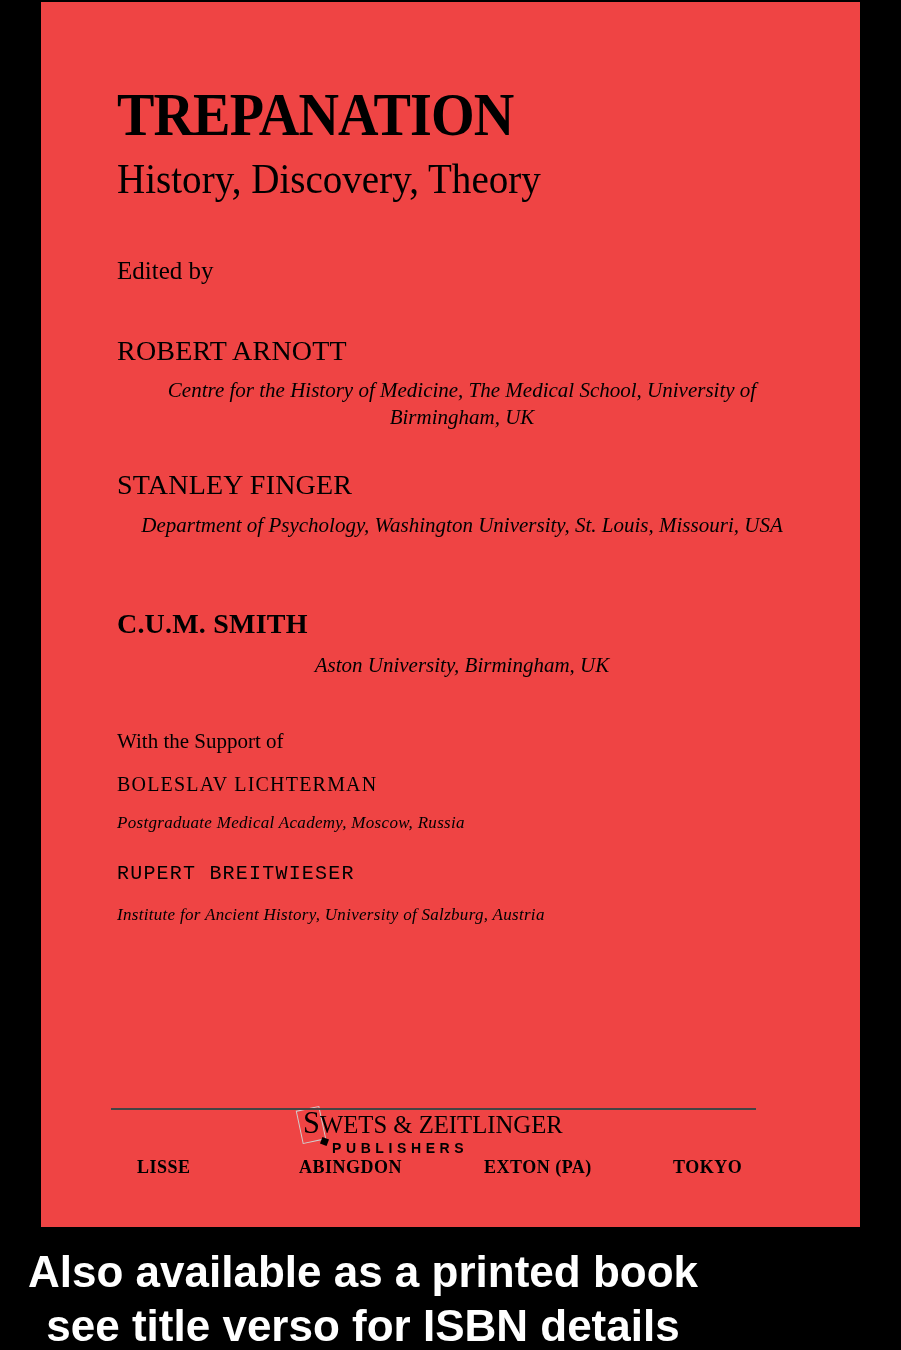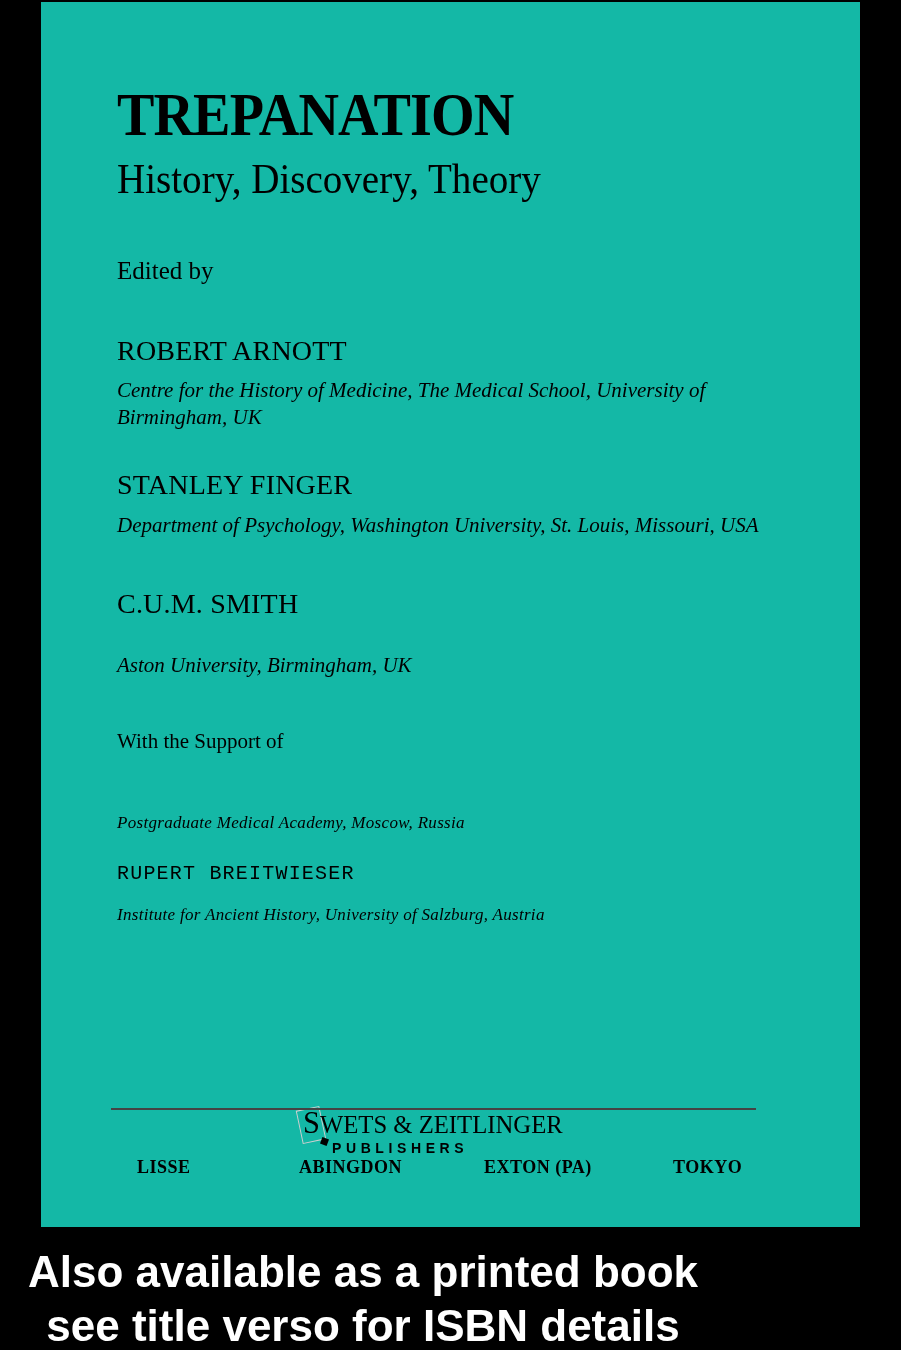--- a/index.html
+++ b/index.html
@@ -8,21 +8,22 @@
       background: #000000;
       position: relative;
       overflow: hidden;
       font-family: "Liberation Serif", "DejaVu Serif", serif;
       color: #000;
     }
     .page {
       position: absolute;
       left: 41px; top: 2px;
       width: 819px; height: 1225px;
-      background: #14b8a6;
+      background: #ef4444;
+      text-align: center;
     }
     .abs { position: absolute; white-space: nowrap; margin: 0; }
     .title {
       left: 76px; top: 82px;
       font-size: 61px; letter-spacing: -1px;
       transform: scaleX(0.92); transform-origin: left top;
       line-height: 1;
     }
     .subtitle {
       left: 76px; top: 156px;
@@ -93,25 +94,26 @@
   <h2 class="abs subtitle" style="font-weight:normal;">History, Discovery, Theory</h2>
 
   <div class="abs edited">Edited by</div>
 
   <div class="abs ed-name" style="left:76px; top:335px;">ROBERT ARNOTT</div>
   <div class="abs ed-aff" style="left:76px; top:375px;">Centre for the History of Medicine, The Medical School, University of Birmingham, UK</div>
 
   <div class="abs ed-name" style="left:76px; top:469px;">STANLEY FINGER</div>
   <div class="abs ed-aff" style="left:76px; top:510px;">Department of Psychology, Washington University, St. Louis, Missouri, USA</div>
 
-  <div class="abs ed-name" style="left:76px; top:588px;">C.U.M. SMITH</div>
+  <div class="abs ed-name" style="left:76px; top:608px;font-weight:bold;">C.U.M. SMITH</div>
   <div class="abs ed-aff" style="left:76px; top:650px;">Aston University, Birmingham, UK</div>
 
   <div class="abs support-head">With the Support of</div>
 
+  <div class="abs sup-name" style="left:76px; top:772px;">BOLESLAV LICHTERMAN</div>
   <div class="abs sup-aff" style="left:76px; top:812px;">Postgraduate Medical Academy, Moscow, Russia</div>
 
   <div class="abs sup-name" style="left:76px; top:862px;font-family:Liberation Mono, monospace;">RUPERT BREITWIESER</div>
   <div class="abs sup-aff" style="left:76px; top:904px;">Institute for Ancient History, University of Salzburg, Austria</div>
 
   <div class="abs logo">
     <div class="logo-box"></div>
     <div class="logo-main"><span class="big-s">S</span><span>WETS &amp; ZEITLINGER</span></div>
     <div class="logo-dot"></div>
     <div class="logo-sub">PUBLISHERS</div>

